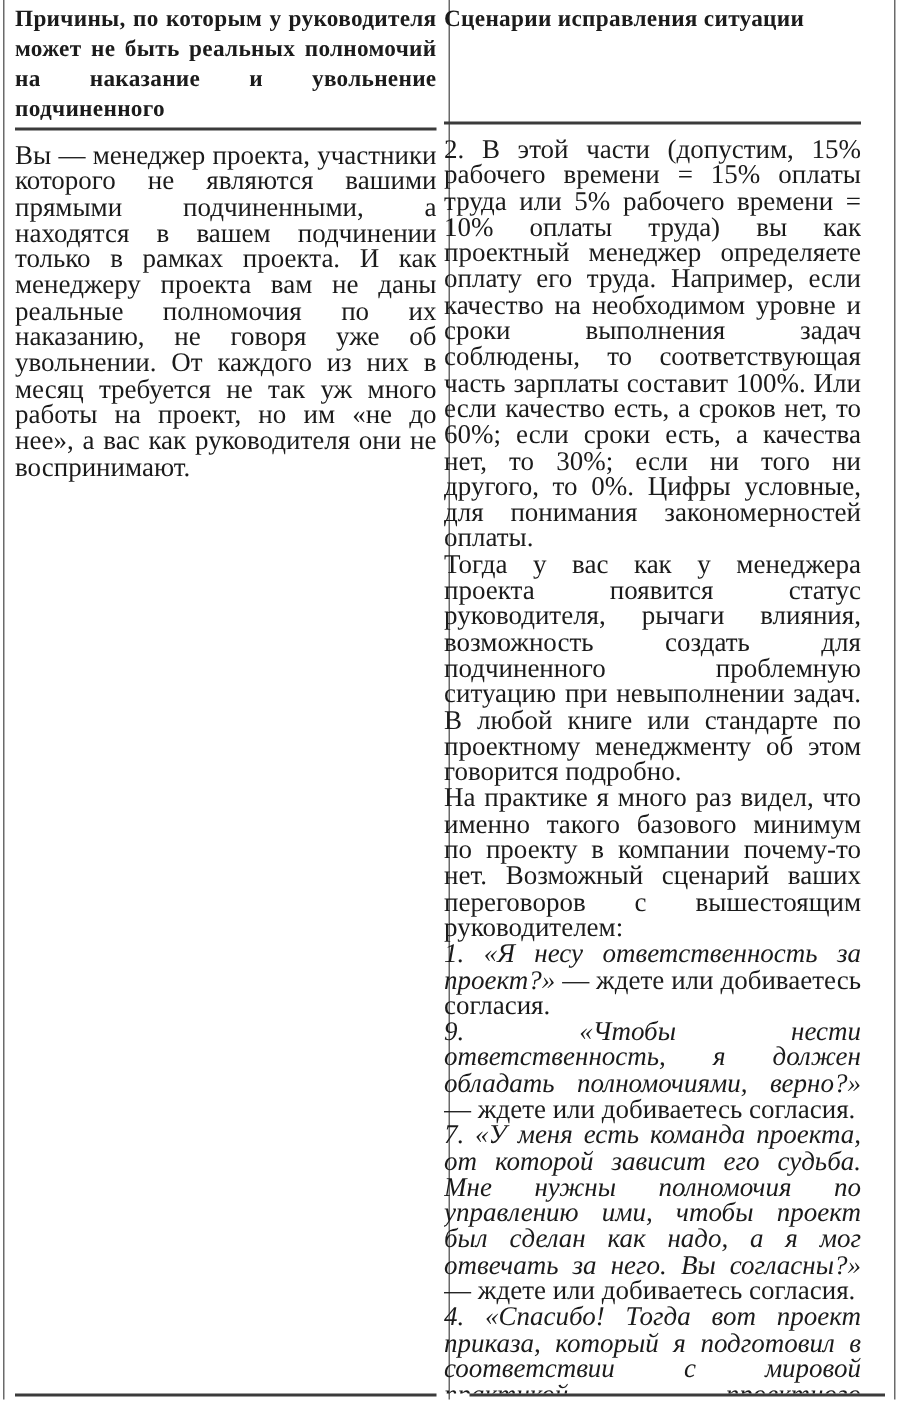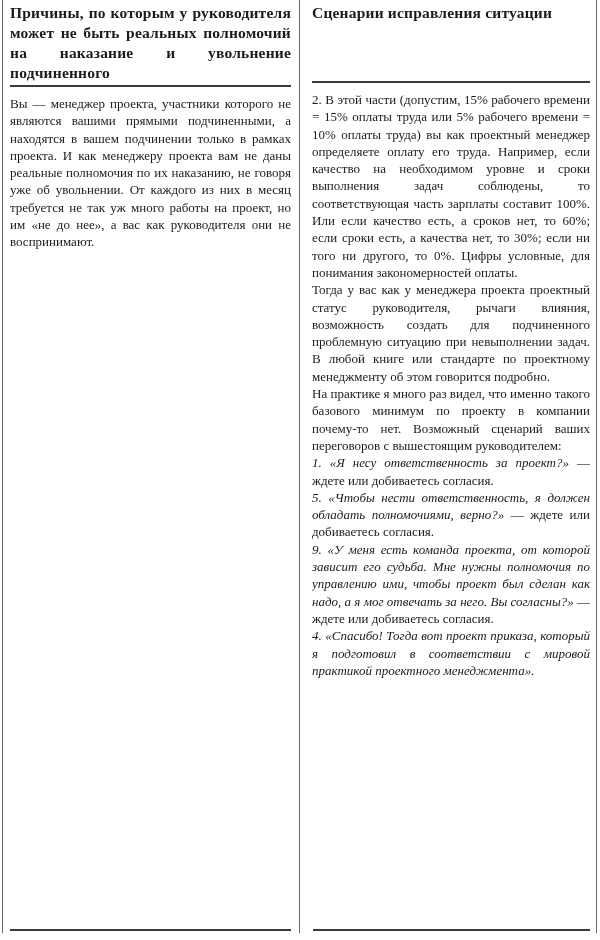--- a/index.html
+++ b/index.html
@@ -29,36 +29,36 @@
   .hrule{
     position:absolute;height:2px;background:var(--rule);
   }
   .hrule.bottom-left{top:929px;left:10px;width:281px;}
   .hrule.bottom-right{top:929px;left:313px;width:277px;}
   
   .col{
     position:absolute;top:0;
   }
   .col.left{left:10px;width:281px;}
-  .col.right{left:312px;width:278px;}
+  .col.right{left:296px;width:278px;}
   .cell-header{
     padding-top:3px;
     min-height:76px;
     font-weight:700;
     font-size:15.5px;
     line-height:20px;
     text-align:justify;
     letter-spacing:0.2px;
   }
   .header-rule{
     height:2px;background:var(--rule);
     margin:2px 0 8px 0;
   }
   .cell-body{
-    font-size:13px;
+    font-size:18px;
     line-height:17.3px;
     text-align:justify;
     height:838px;
     overflow:hidden;
     hyphens:auto;
     -webkit-hyphens:auto;
   }
   .cell-body p{margin:0;padding:0;}
   .it{font-style:italic;font-family:Liberation Serif, serif;}
 </style>
@@ -77,25 +77,25 @@
     <div class="cell-body" lang="ru">
         <p><span>Вы — менеджер проекта, участники которого не являются вашими прямыми подчиненными, а находятся в вашем подчинении только в рамках проекта. И как менеджеру проекта вам не даны реальные полномочия по их наказанию, не говоря уже об увольнении. От каждого из них в месяц требуется не так уж много работы на проект, но им «не до нее», а вас как руководителя они не воспринимают.</span></p>
       </div>
   </div>
 
   <div class="col right">
     <div class="cell-header" lang="ru">Сценарии исправления ситуации</div>
     <div class="header-rule"></div>
     <div class="cell-body" lang="ru">
         <p><span>2. В этой части (допустим, 15% рабочего времени = 15% оплаты труда или 5% рабочего времени = 10% оплаты труда) вы как проектный менеджер определяете оплату его труда. Например, если качество на необходимом уровне и сроки выполнения задач соблюдены, то соответствующая часть зарплаты составит 100%. Или если качество есть, а сроков нет, то 60%; если сроки есть, а качества нет, то 30%; если ни того ни другого, то 0%. Цифры условные, для понимания закономерностей оплаты.</span></p>
-        <p><span>Тогда у вас как у менеджера проекта проектный статус руководителя, рычаги влияния, возможность создать для подчиненного проблемную ситуацию при невыполнении задач. В любой книге или стандарте по проектному менеджменту об этом говорится подробно.</span></p>
+        <p><span>Тогда у вас как у менеджера проекта появится статус руководителя, рычаги влияния, возможность создать для подчиненного проблемную ситуацию при невыполнении задач. В любой книге или стандарте по проектному менеджменту об этом говорится подробно.</span></p>
         <p><span>На практике я много раз видел, что именно такого базового минимум по проекту в компании почему-то нет. Возможный сценарий ваших переговоров с вышестоящим руководителем:</span></p>
         <p><span class="it">1. «Я несу ответственность за проект?»</span><span> — ждете или добиваетесь согласия.</span></p>
-        <p><span class="it">5. «Чтобы нести ответственность, я должен обладать полномочиями, верно?»</span><span> — ждете или добиваетесь согласия.</span></p>
-        <p><span class="it">9. «У меня есть команда проекта, от которой зависит его судьба. Мне нужны полномочия по управлению ими, чтобы проект был сделан как надо, а я мог отвечать за него. Вы согласны?»</span><span> — ждете или добиваетесь согласия.</span></p>
+        <p><span class="it">9. «Чтобы нести ответственность, я должен обладать полномочиями, верно?»</span><span> — ждете или добиваетесь согласия.</span></p>
+        <p><span class="it">7. «У меня есть команда проекта, от которой зависит его судьба. Мне нужны полномочия по управлению ими, чтобы проект был сделан как надо, а я мог отвечать за него. Вы согласны?»</span><span> — ждете или добиваетесь согласия.</span></p>
         <p><span class="it">4. «Спасибо! Тогда вот проект приказа, который я подготовил в соответствии с мировой практикой проектного менеджмента».</span></p>
       </div>
   </div>
 
   <div class="hrule bottom-left"></div>
   <div class="hrule bottom-right"></div>
 
 </div>
 
 </body></html>

